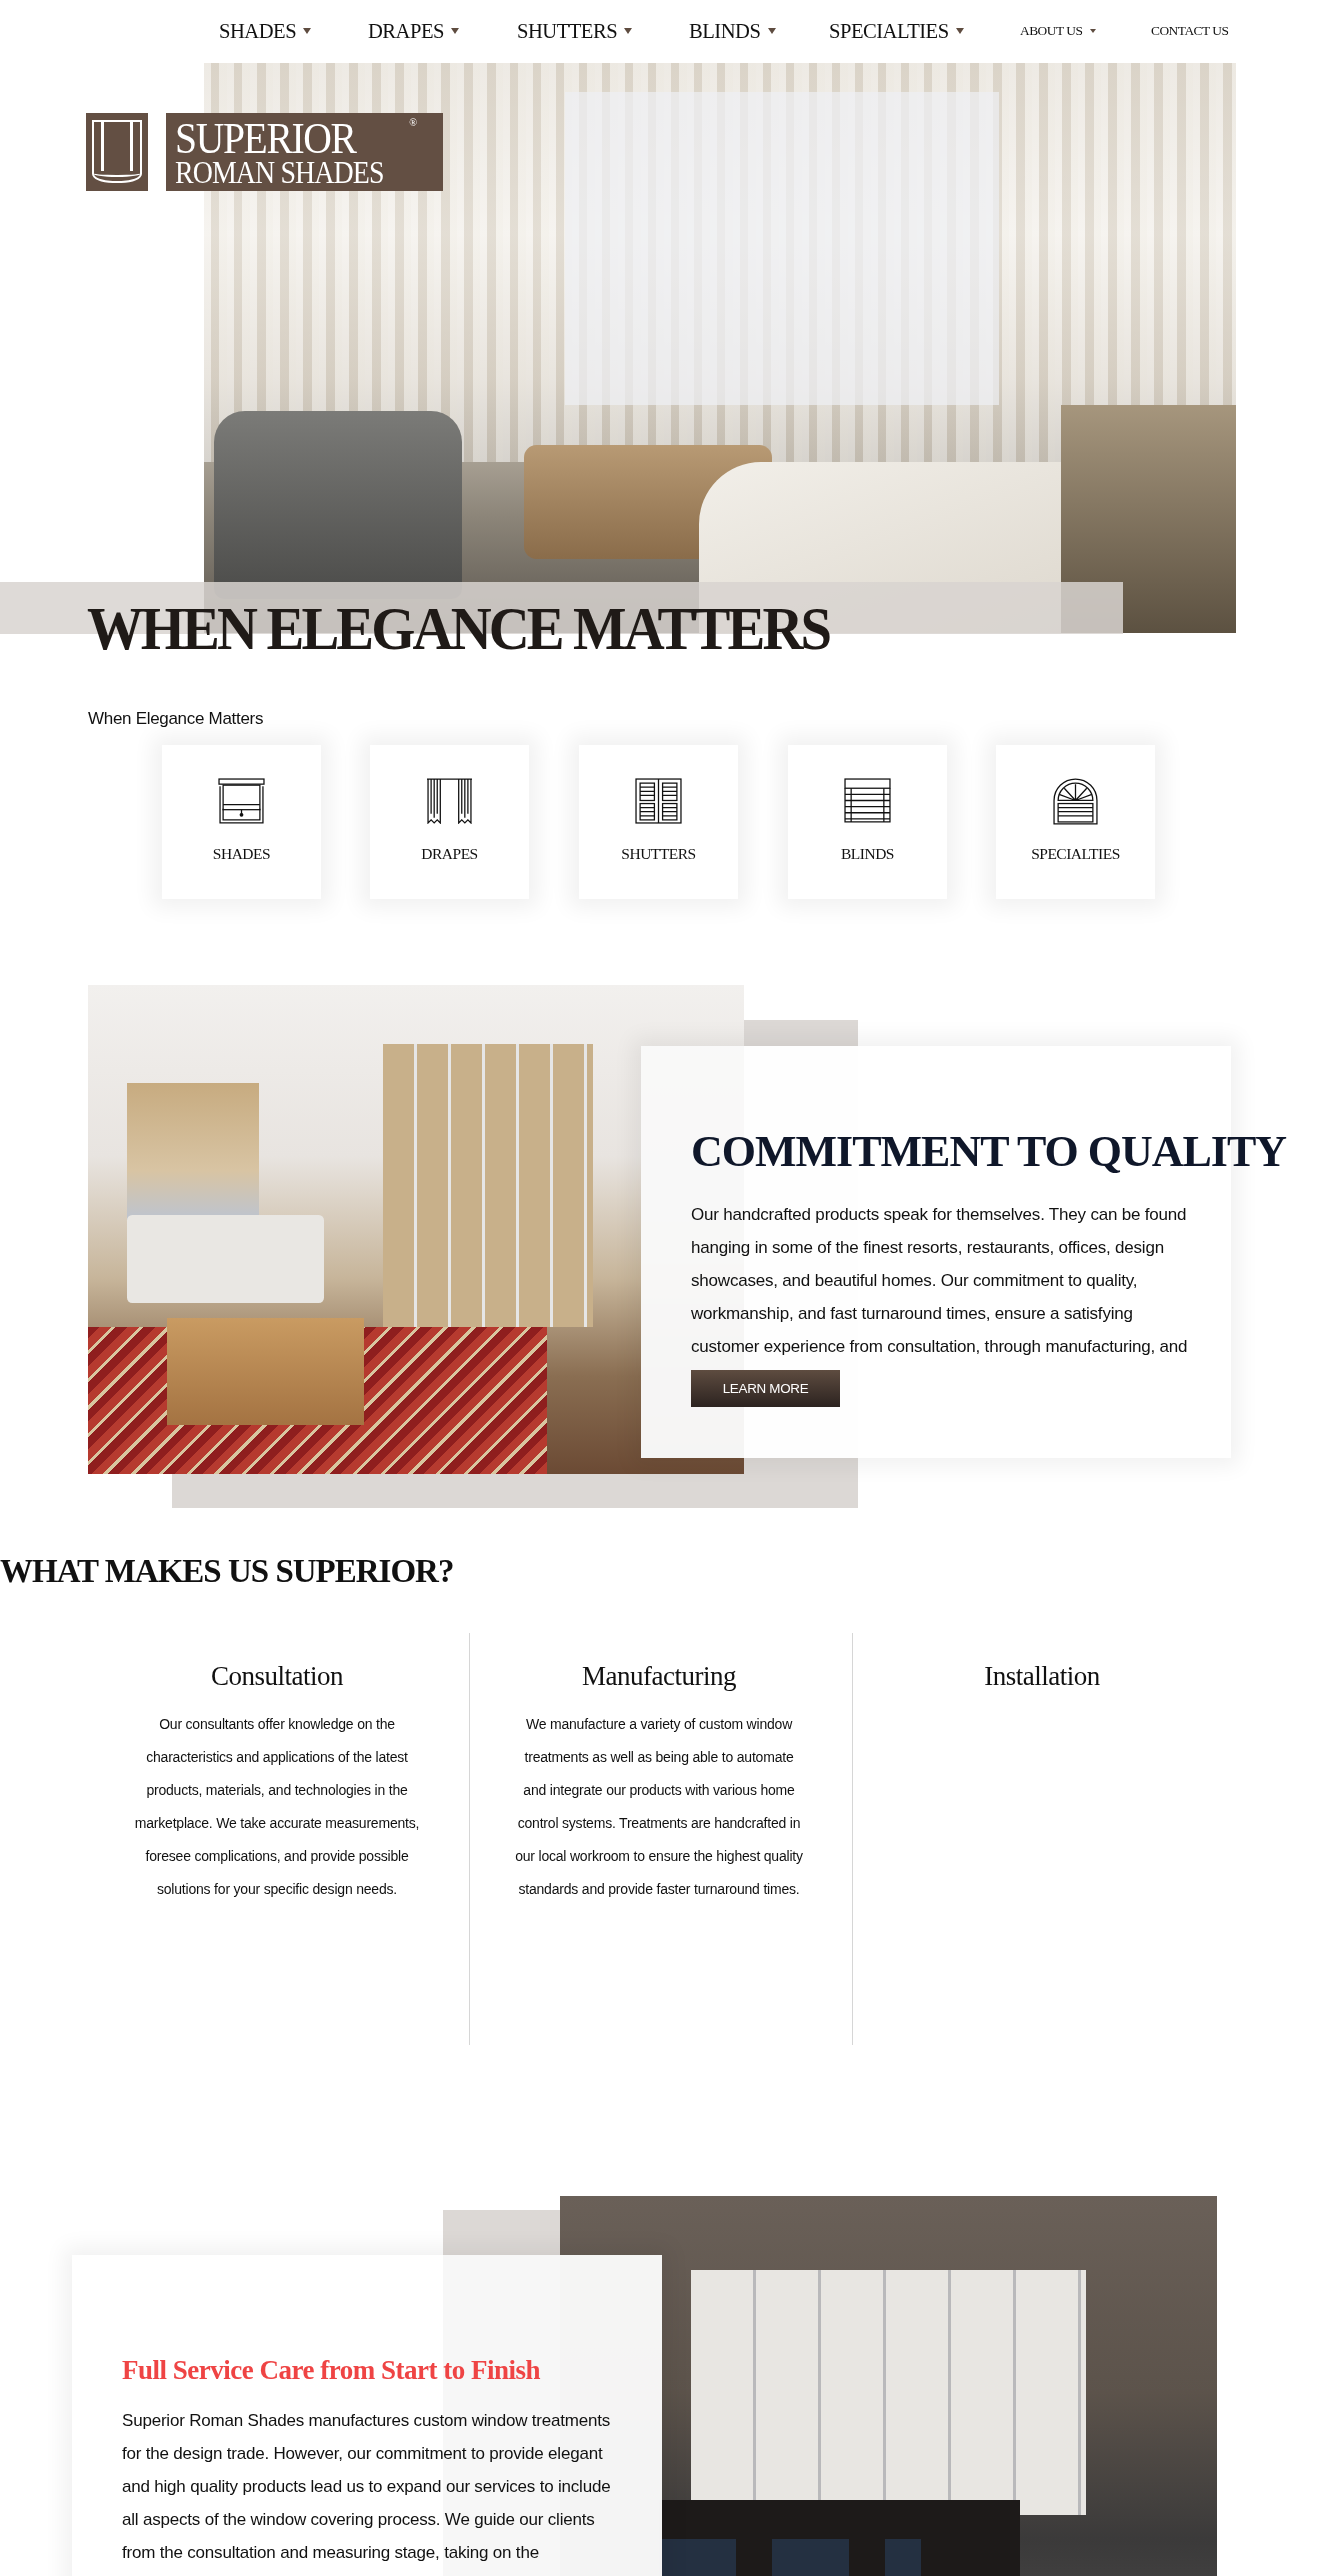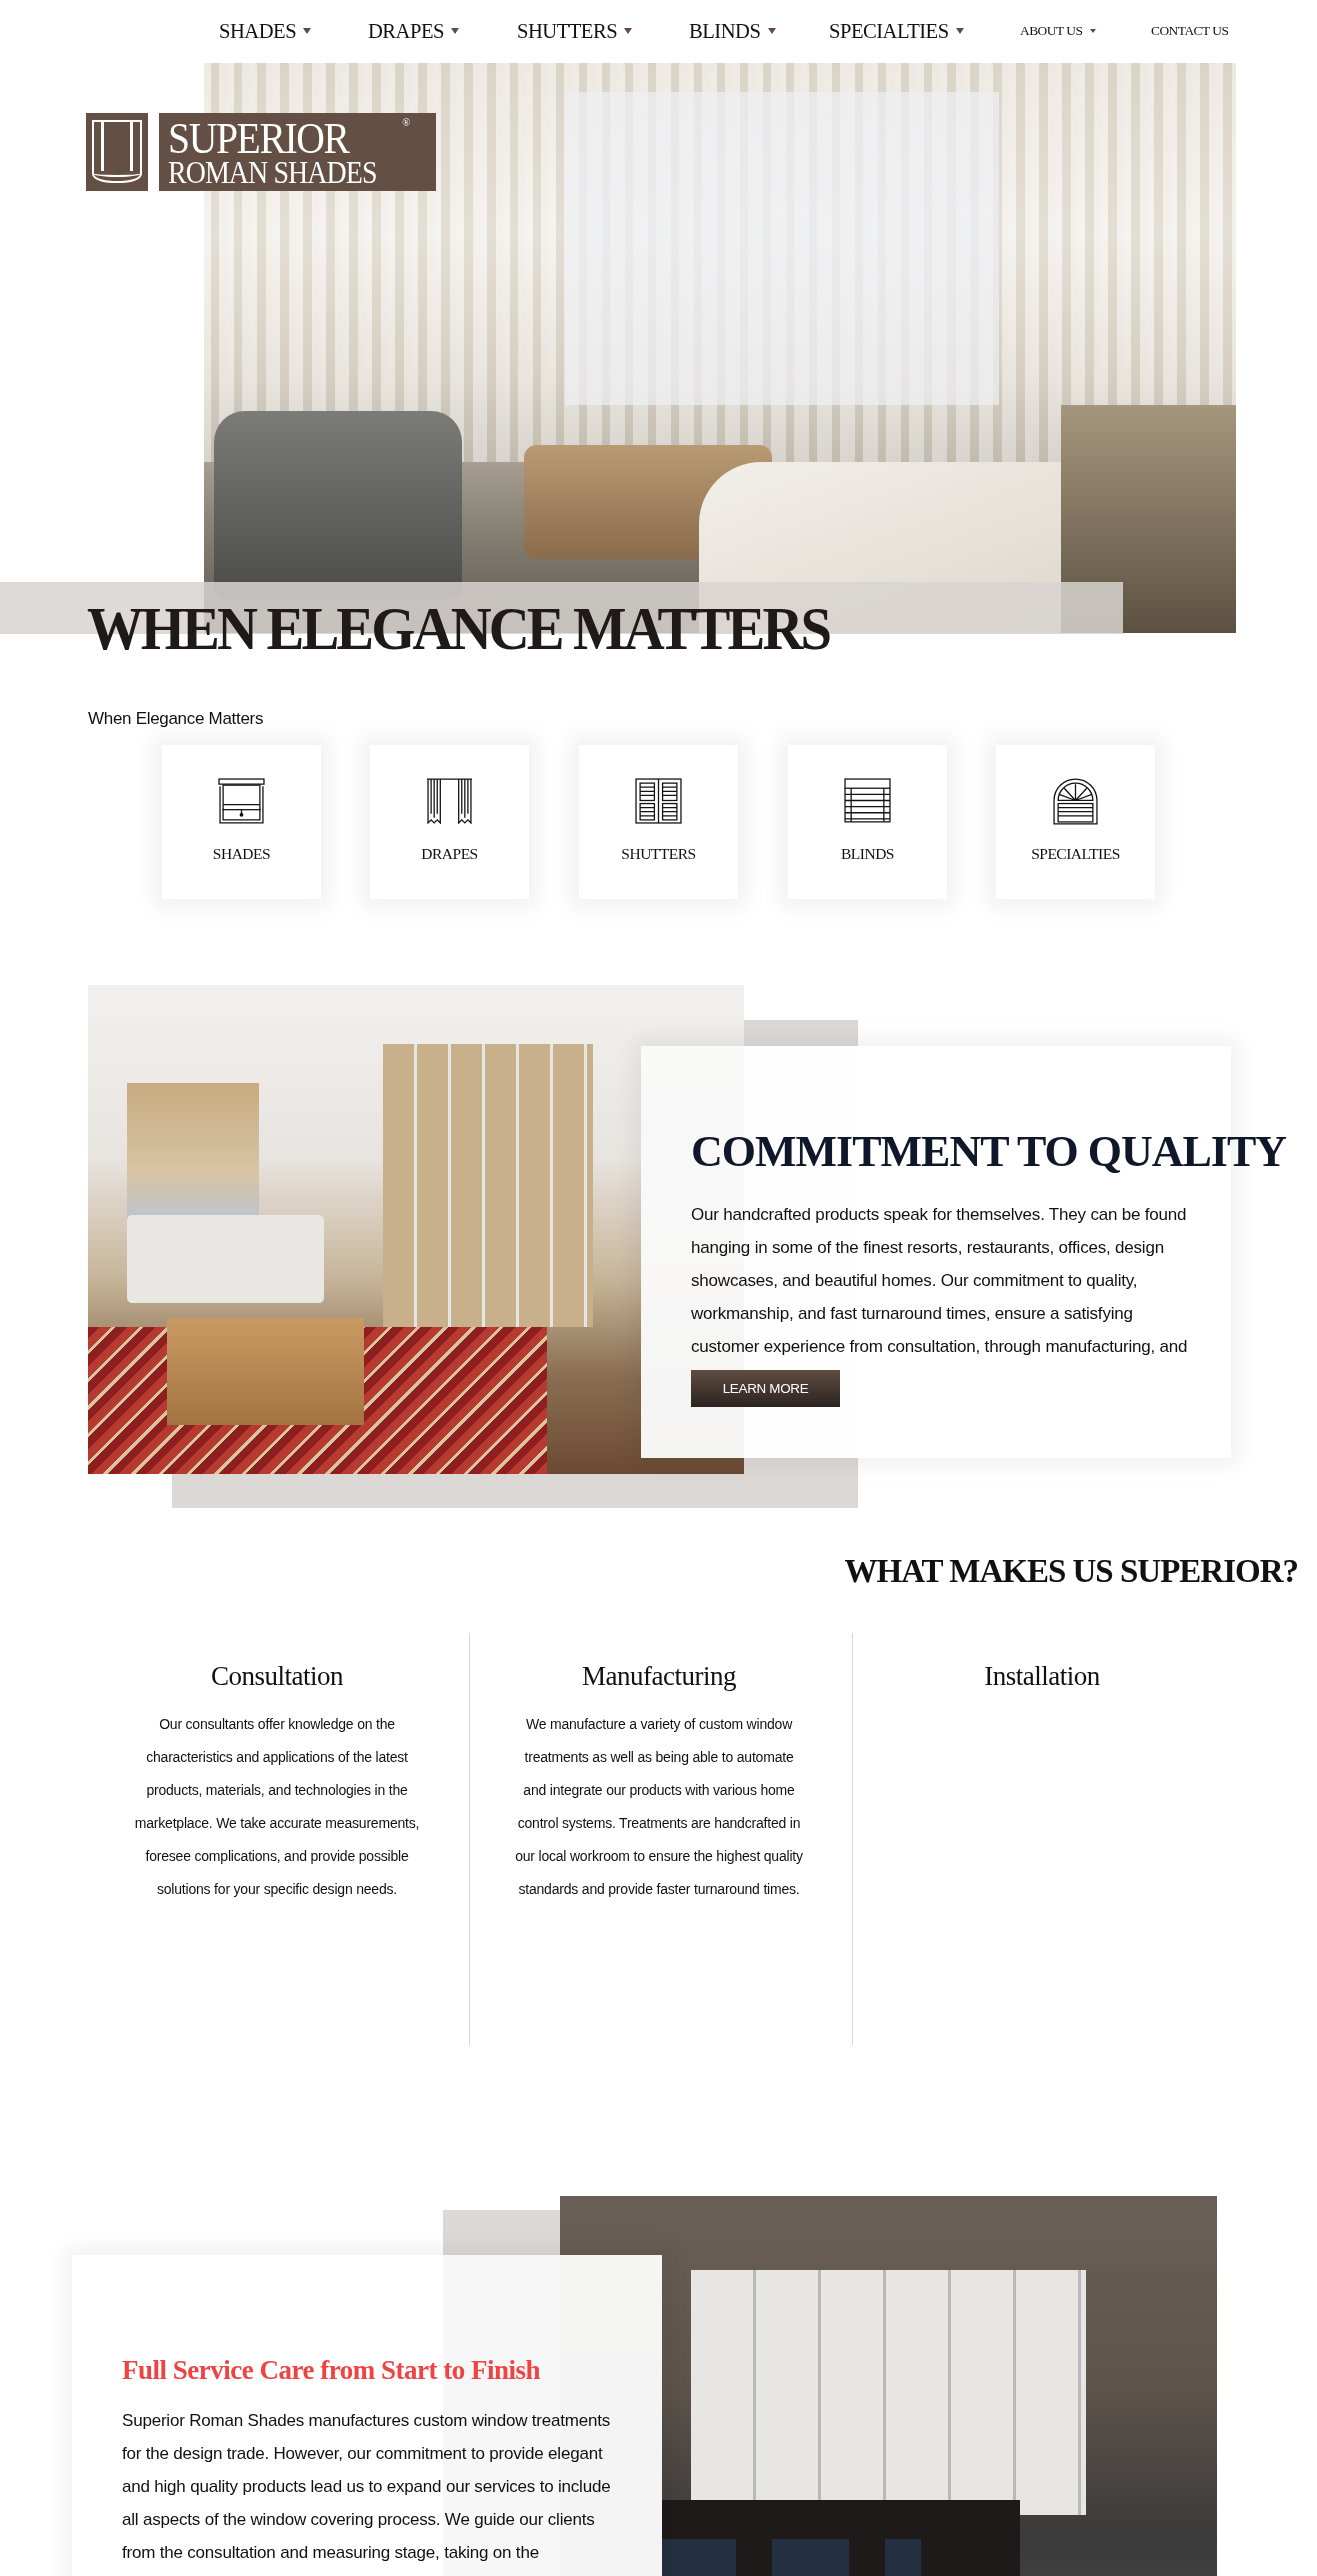--- a/index.html
+++ b/index.html
@@ -20,21 +20,21 @@
     background: repeating-linear-gradient(90deg, rgba(255,255,255,0.55) 0 7.2px, rgba(220,214,204,0.5) 7.2px 15.5px, rgba(250,249,246,0.6) 15.5px 23px); }
   .hero-img .window { position: absolute; left: 35%; top: 5%; width: 42%; height: 55%; background: rgba(238,240,244,0.7); }
   .hero-img .bed { position: absolute; right: 0; bottom: 0; width: 52%; height: 30%; background: linear-gradient(160deg, #f2efe9, #d9d3c8); border-top-left-radius: 62px; }
   .hero-img .chair { position: absolute; left: 1%; bottom: 6%; width: 24%; height: 33%; background: linear-gradient(180deg, #7b7b78, #4b4b49); border-radius: 31px 31px 10.3px 10.3px; }
   .hero-img .sofa { position: absolute; left: 31%; bottom: 13%; width: 24%; height: 20%; background: linear-gradient(180deg, #b89a74, #8a6c4a); border-radius: 12.4px; }
   .hero-img .pillows { position: absolute; right: 0; bottom: 0; width: 17%; height: 40%; background: linear-gradient(180deg, #a6967d, #5c5141); }
   .hero-band { position: absolute; left: 0; top: 582px; width: 1123px; height: 52px; background: rgba(216,212,208,0.85); }
   .hero-title { position: absolute; left: 87px; top: 598px; font-family: "Liberation Serif", serif; font-size: 61px; line-height: 1; letter-spacing: -3.1px; color: #1f1a17; transform: scaleX(0.93); transform-origin: left; white-space: nowrap; }
 
   
-  .logo { position: absolute; left: 86px; top: 113px; height: 78px; display: flex; gap: 11px; }
+  .logo { position: absolute; left: 86px; top: 113px; height: 78px; display: flex; gap: 18px; }
   .logo-mark { width: 62px; height: 78px; background: #634f43; position: relative; }
   .logo-mark .inner { position: absolute; left: 6.2px; top: 7.2px; width: 50px; height: 63px; border: 2.6px solid #fff; border-top: 2.6px solid #fff; border-radius: 0 0 20.6px 20.6px / 0 0 9.3px 9.3px; }
   .logo-mark .inner:before, .logo-mark .inner:after { content: ""; position: absolute; top: 0; bottom: 10.3px; width: 2.6px; background: #fff; }
   .logo-mark .inner:before { left: 7.2px; } .logo-mark .inner:after { right: 7.2px; }
   .logo-mark .swoop { position: absolute; left: 6.2px; right: 6.2px; bottom: 14.4px; height: 8.2px; border-bottom: 2.6px solid #fff; border-radius: 0 0 50% 50%; }
   .logo-text { width: 277px; height: 78px; background: #634f43; color: #fff; font-family: "Liberation Serif", serif; padding: 6.2px 0 0 9.3px; position: relative; }
   .logo-text .l1 { font-size: 44px; line-height: 39px; letter-spacing: -1.5px; transform: scaleX(0.9); transform-origin: left; white-space: nowrap; }
   .logo-text .l2 { font-size: 31px; line-height: 29px; letter-spacing: -1px; transform: scaleX(0.9); transform-origin: left; white-space: nowrap; }
   .logo-text .reg { position: absolute; right: 26px; top: 4.1px; font-size: 10.3px; }
 
@@ -55,21 +55,21 @@
   .c-img .sofa { position: absolute; left: 6%; top: 47%; width: 30%; height: 18%; background: #e9e7e3; border-radius: 5.2px; }
   .c-img .rug { position: absolute; left: 0; bottom: 0; width: 70%; height: 30%; background: repeating-linear-gradient(135deg, #8f1e1e 0 8.2px, #b63a2f 8.2px 16.5px, #d8c6a0 16.5px 19.6px); }
   .c-img .table { position: absolute; left: 12%; bottom: 10%; width: 30%; height: 22%; background: linear-gradient(180deg, #c99b62, #a47342); }
   .c-card { position: absolute; left: 641px; top: 1046px; width: 590px; height: 412px; background: rgba(255,255,255,0.96); box-shadow: 0 0 20.6px 8.2px rgba(0,0,0,0.06); }
   .c-card .ghost { position: absolute; left: 0; top: 0; width: 103px; height: 412px; background: rgba(240,240,240,0.4); }
   .c-title { position: absolute; left: 50px; top: 80px; font-family: "Liberation Serif", serif; font-size: 44px; letter-spacing: -1px; color: #0f172a; white-space: nowrap; }
   .c-body { position: absolute; left: 50px; top: 152px; width: 505px; font-size: 17px; line-height: 33px; color: #111; letter-spacing: -0.2px; }
   .c-btn { position: absolute; left: 50px; top: 324px; width: 149px; height: 37px; background: linear-gradient(180deg, #5e4c40, #2c2320); color: #fff; font-size: 13.4px; display: flex; align-items: center; justify-content: center; letter-spacing: -0.3px; cursor: pointer; }
 
   
-  .wm-title { position: absolute; left: 0; top: 1553px; width: 1298px; text-align: right; font-family: "Liberation Serif", serif; font-size: 33px; letter-spacing: -1px; color: #111; }
+  .wm-title { position: absolute; left: 0; top: 1553px; width: 1298px; text-align: left; font-family: "Liberation Serif", serif; font-size: 33px; letter-spacing: -1px; color: #111; }
   .wm-col { position: absolute; top: 1633px; width: 350px; text-align: center; }
   .wm-col h3 { font-family: "Liberation Serif", serif; font-weight: normal; font-size: 27px; letter-spacing: -0.5px; color: #111; margin-top: 28px; }
   .wm-col p { margin: 15.5px auto 0; width: 289px; font-size: 14px; line-height: 33px; color: #111; letter-spacing: -0.2px; }
   .wm-div { position: absolute; top: 1633px; width: 1px; height: 412px; background: #d6d6d6; }
 
   
   .a-back { position: absolute; left: 443px; top: 2210px; width: 687px; height: 533px; background: #dcd8d5; }
   .a-img { position: absolute; left: 560px; top: 2196px; width: 657px; height: 490px; overflow: hidden;
     background: linear-gradient(180deg, #6a6058 0%, #5c534b 40%, #3b3a3a 70%, #4e4d4d 100%); }
   .a-img .win { position: absolute; left: 20%; top: 15%; width: 60%; height: 50%; background: repeating-linear-gradient(90deg, #e8e6e2 0 62px, #b9b9bb 62px 65px); }

